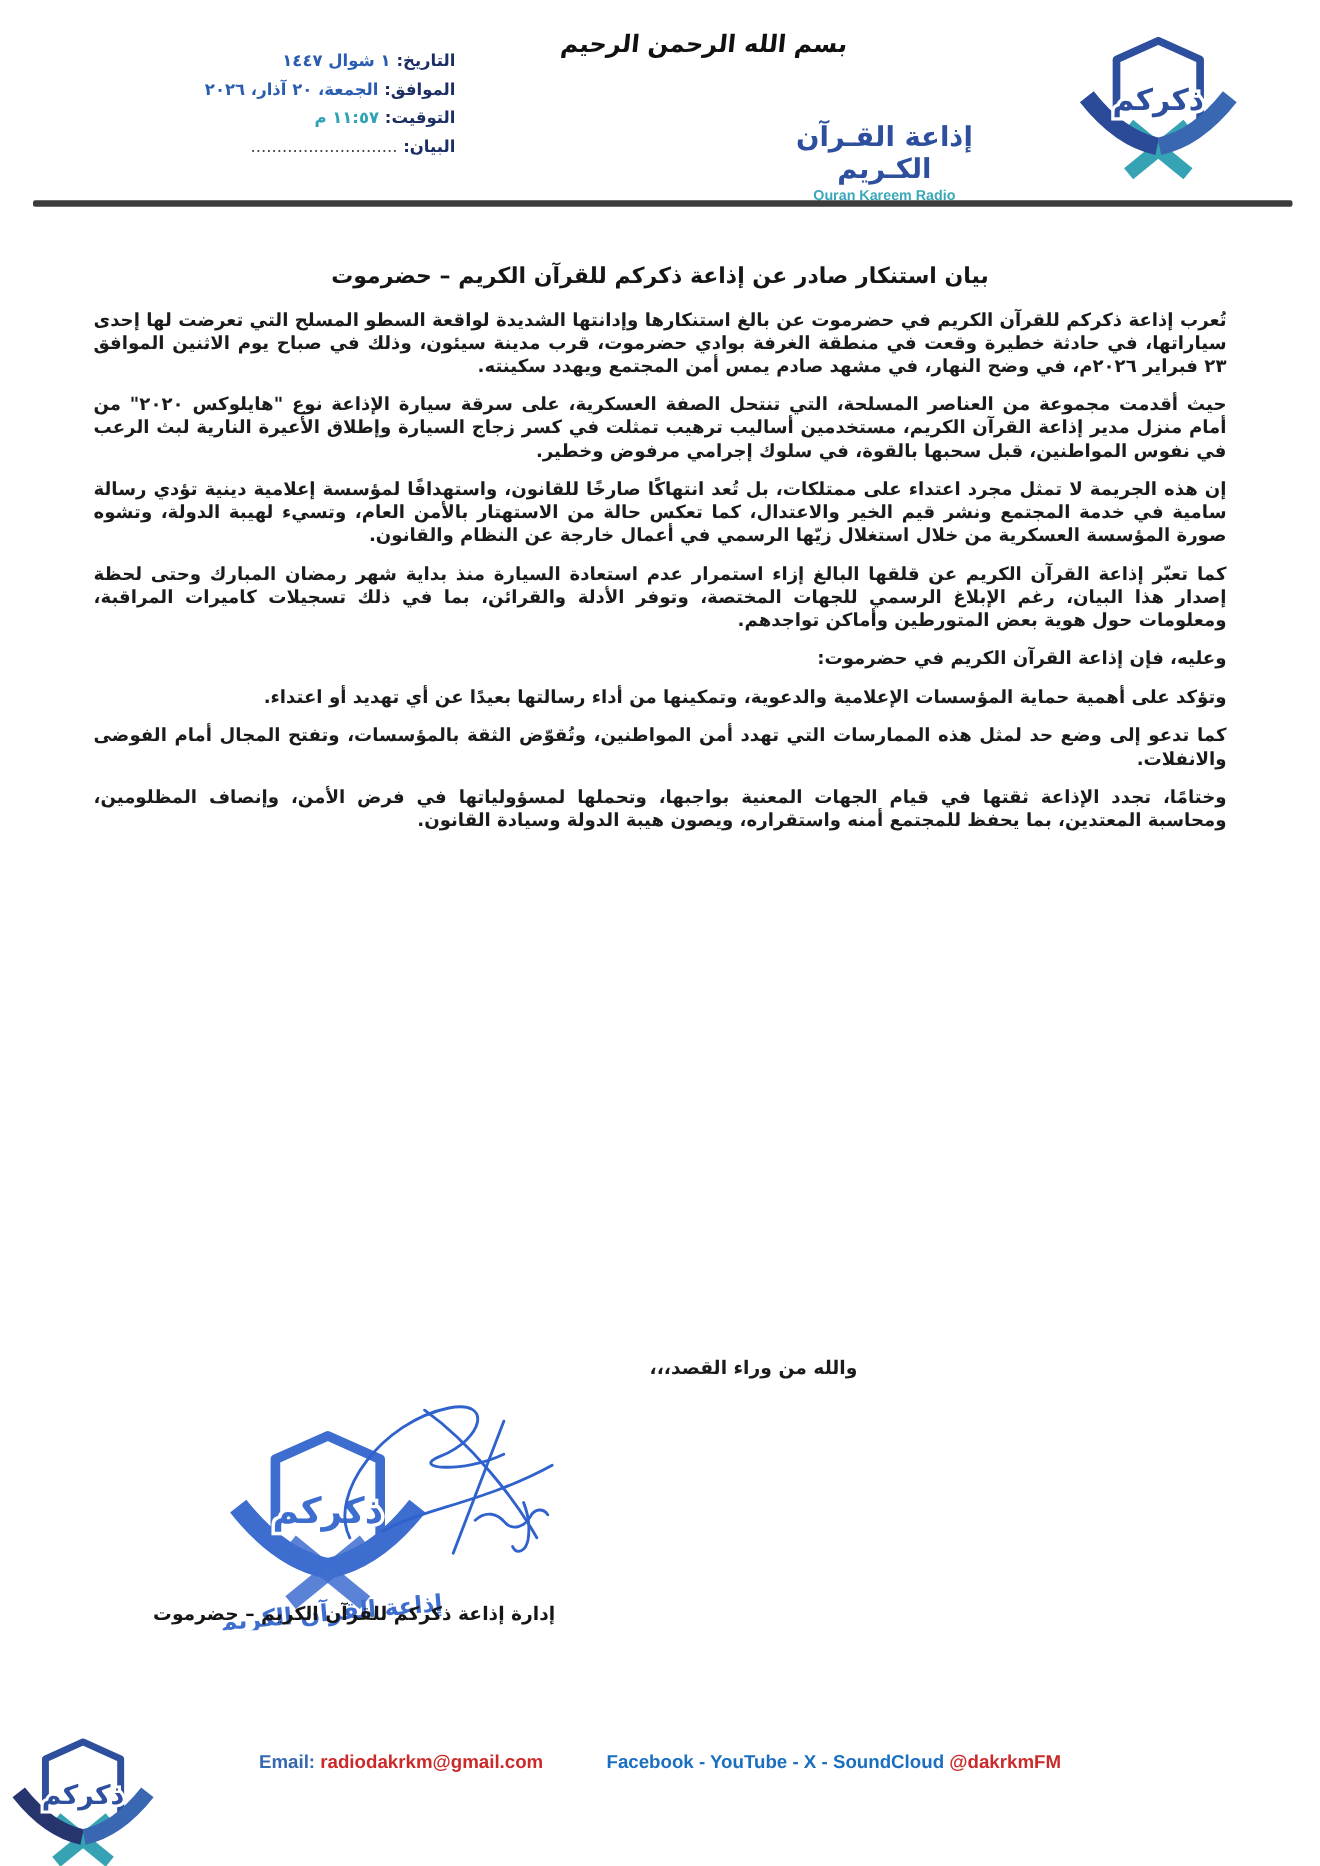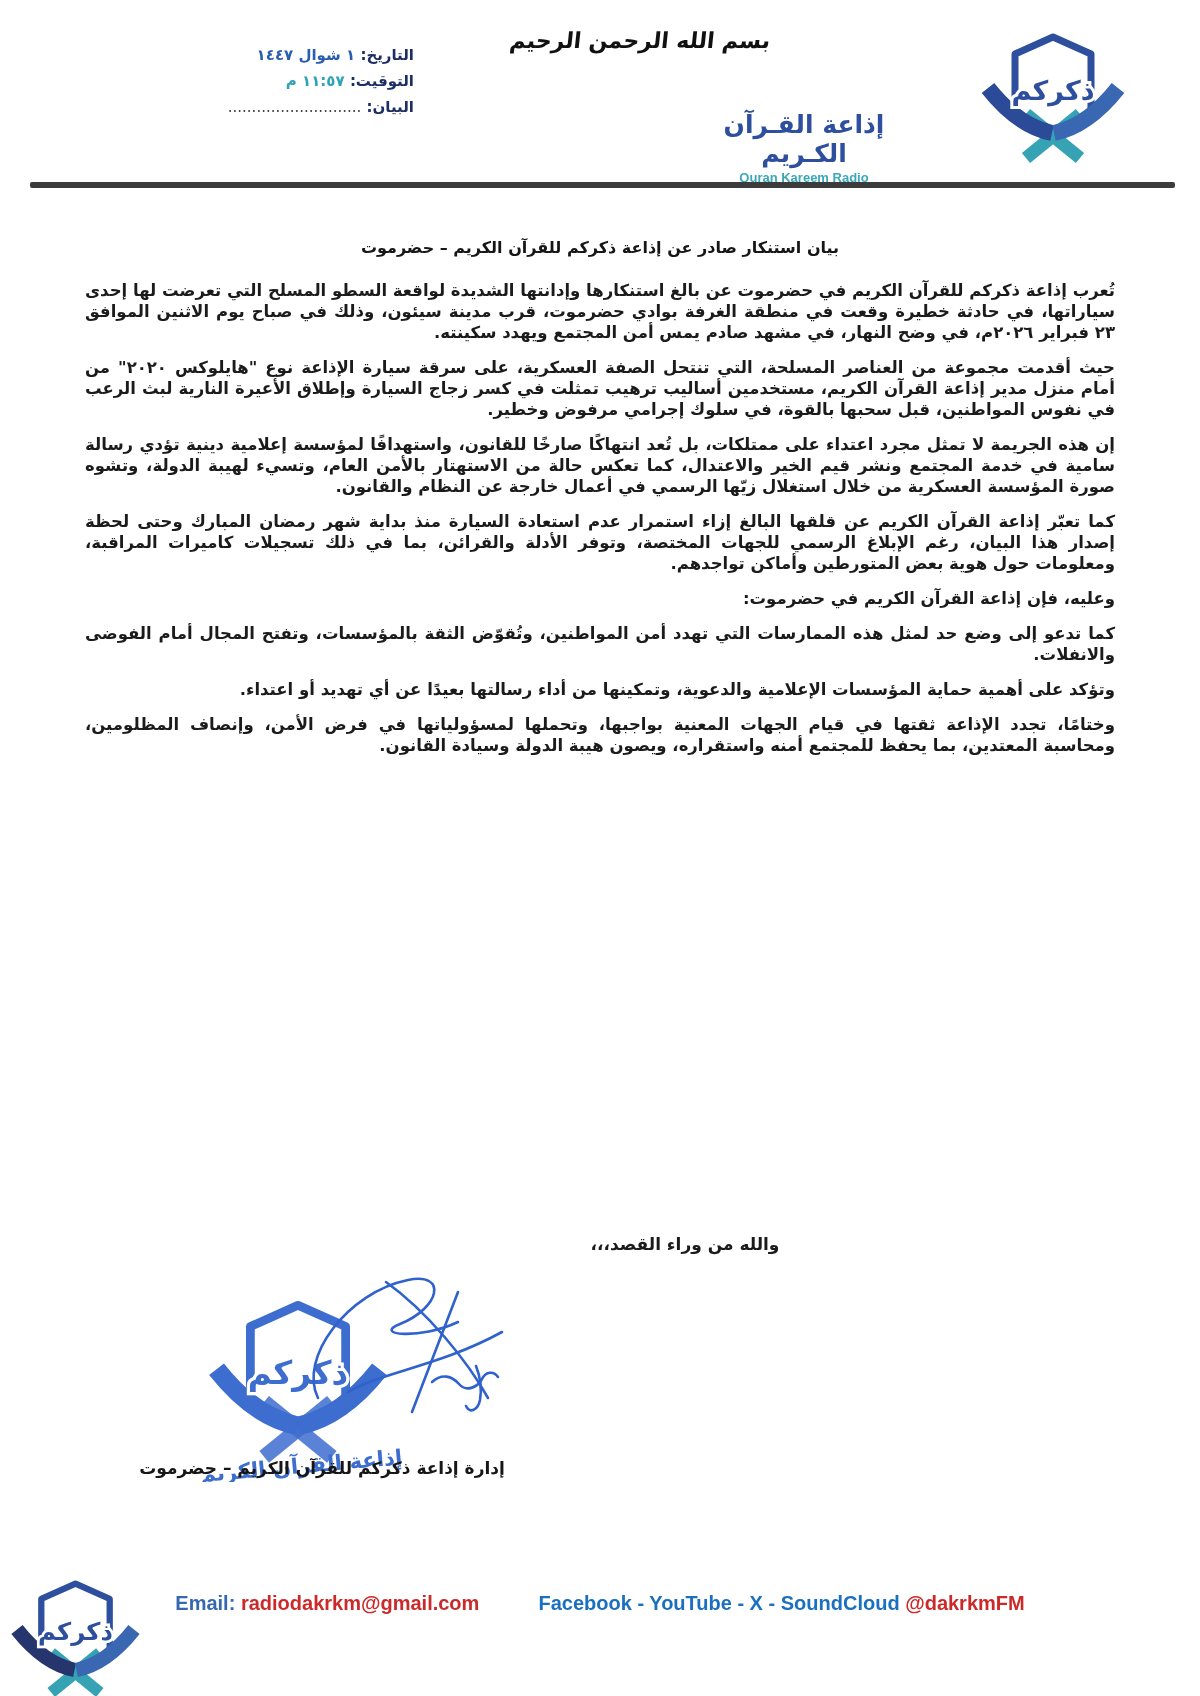--- a/index.html
+++ b/index.html
@@ -23,21 +23,21 @@
     transform:skewX(-6deg);
   }
   .brand{position:absolute;top:98px;left:688px;width:232px;text-align:center;}
   .brand-ar{direction:rtl;font-size:25px;font-weight:700;color:#2d4f9e;letter-spacing:1px;}
   .brand-en{font-family:"Liberation Sans",sans-serif;font-size:13px;font-weight:700;color:#3aa8b8;margin-top:2px;}
   .logo-top{position:absolute;top:16px;left:978px;width:150px;height:150px;}
   .divider{position:absolute;top:170px;left:30px;width:1145px;height:6px;background:#3c3c3c;border-radius:2px;}
   
   .doc-title{
     position:absolute;top:226px;left:0;width:100%;text-align:center;direction:rtl;
-    font-size:16px;font-weight:700;color:#161616;
+    font-size:20px;font-weight:700;color:#161616;
   }
   .body-text{
     position:absolute;top:268px;left:85px;width:1030px;
     direction:rtl;text-align:justify;
     font-size:16.5px;font-weight:700;line-height:21px;color:#1b1b1b;
   }
   .body-text p{margin:0 0 14px 0;}
   .closing{
     position:absolute;top:1222px;left:560px;width:250px;text-align:center;
     direction:rtl;font-size:17px;font-weight:700;color:#1b1b1b;
@@ -46,38 +46,42 @@
   .stamp-svg{position:absolute;top:1282px;left:182px;width:232px;height:188px;opacity:.93;}
   .signature-svg{position:absolute;top:1258px;left:290px;width:270px;height:170px;}
   .sig-line{
     position:absolute;top:1446px;left:112px;width:420px;
     direction:rtl;text-align:center;font-size:17px;font-weight:700;color:#161616;
   }
   
   .logo-footer{position:absolute;top:1556px;left:8px;width:135px;height:150px;}
   .footer-line{
     position:absolute;top:1580px;left:0;width:100%;text-align:center;
-    font-family:"Liberation Sans",sans-serif;font-size:20px;font-weight:700;
+    font-family:"Liberation Sans",sans-serif;font-size:17px;font-weight:700;
   }
   .footer-email-label{color:#3668b0;}
   .footer-email{color:#cc2a2a;}
   .footer-gap{display:inline-block;width:48px;}
   .footer-socials{color:#1a6fc0;}
   .footer-handle{color:#cc2a2a;}
   svg text{font-family:"DejaVu Sans",sans-serif;}
 </style>
 </head>
 <body>
 
 <div class="page">
 
   <div class="meta-block">
     <div>
       <span class="meta-label">التاريخ:</span>
       <span class="meta-value">١ شوال ١٤٤٧</span>
+    </div>
+    <div>
+      <span class="meta-label">الموافق:</span>
+      <span class="meta-value">الجمعة، ٢٠ آذار، ٢٠٢٦</span>
     </div>
     <div>
       <span class="meta-label">التوقيت:</span>
       <span class="meta-value teal">١١:٥٧ م</span>
     </div>
     <div>
       <span class="meta-label">البيان:</span>
       <span class="meta-value dots">............................</span>
     </div>
   </div>
@@ -101,22 +105,22 @@
   <div class="divider"></div>
 
   <div class="doc-title">بيان استنكار صادر عن إذاعة ذكركم للقرآن الكريم – حضرموت</div>
 
   <div class="body-text">
     <p>تُعرب إذاعة ذكركم للقرآن الكريم في حضرموت عن بالغ استنكارها وإدانتها الشديدة لواقعة السطو المسلح التي تعرضت لها إحدى سياراتها، في حادثة خطيرة وقعت في منطقة الغرفة بوادي حضرموت، قرب مدينة سيئون، وذلك في صباح يوم الاثنين الموافق ٢٣ فبراير ٢٠٢٦م، في وضح النهار، في مشهد صادم يمس أمن المجتمع ويهدد سكينته.</p>
     <p>حيث أقدمت مجموعة من العناصر المسلحة، التي تنتحل الصفة العسكرية، على سرقة سيارة الإذاعة نوع "هايلوكس ٢٠٢٠" من أمام منزل مدير إذاعة القرآن الكريم، مستخدمين أساليب ترهيب تمثلت في كسر زجاج السيارة وإطلاق الأعيرة النارية لبث الرعب في نفوس المواطنين، قبل سحبها بالقوة، في سلوك إجرامي مرفوض وخطير.</p>
     <p>إن هذه الجريمة لا تمثل مجرد اعتداء على ممتلكات، بل تُعد انتهاكًا صارخًا للقانون، واستهدافًا لمؤسسة إعلامية دينية تؤدي رسالة سامية في خدمة المجتمع ونشر قيم الخير والاعتدال، كما تعكس حالة من الاستهتار بالأمن العام، وتسيء لهيبة الدولة، وتشوه صورة المؤسسة العسكرية من خلال استغلال زيّها الرسمي في أعمال خارجة عن النظام والقانون.</p>
     <p>كما تعبّر إذاعة القرآن الكريم عن قلقها البالغ إزاء استمرار عدم استعادة السيارة منذ بداية شهر رمضان المبارك وحتى لحظة إصدار هذا البيان، رغم الإبلاغ الرسمي للجهات المختصة، وتوفر الأدلة والقرائن، بما في ذلك تسجيلات كاميرات المراقبة، ومعلومات حول هوية بعض المتورطين وأماكن تواجدهم.</p>
     <p>وعليه، فإن إذاعة القرآن الكريم في حضرموت:</p>
+    <p>وتؤكد على أهمية حماية المؤسسات الإعلامية والدعوية، وتمكينها من أداء رسالتها بعيدًا عن أي تهديد أو اعتداء.</p>
     <p>كما تدعو إلى وضع حد لمثل هذه الممارسات التي تهدد أمن المواطنين، وتُقوّض الثقة بالمؤسسات، وتفتح المجال أمام الفوضى والانفلات.</p>
-    <p>وتؤكد على أهمية حماية المؤسسات الإعلامية والدعوية، وتمكينها من أداء رسالتها بعيدًا عن أي تهديد أو اعتداء.</p>
     <p>وختامًا، تجدد الإذاعة ثقتها في قيام الجهات المعنية بواجبها، وتحملها لمسؤولياتها في فرض الأمن، وإنصاف المظلومين، ومحاسبة المعتدين، بما يحفظ للمجتمع أمنه واستقراره، ويصون هيبة الدولة وسيادة القانون.</p>
   </div>
 
   <div class="closing">والله من وراء القصد،،،</div>
 
   <svg class="stamp-svg" viewBox="0 0 150 150">
     <path d="M37,26 L75,9 L113,26 L113,86 L75,103 L37,86 Z" fill="none" stroke="#2f62cc" stroke-width="7" stroke-linejoin="round"></path>
     <path d="M48,86 L102,130" stroke="#2f62cc" stroke-width="12" fill="none" opacity="0.85"></path>
     <path d="M102,86 L48,130" stroke="#2f62cc" stroke-width="12" fill="none" opacity="0.85"></path>
     <path d="M10,60 Q40,98 74,105" stroke="#2f62cc" stroke-width="15" fill="none"></path>

